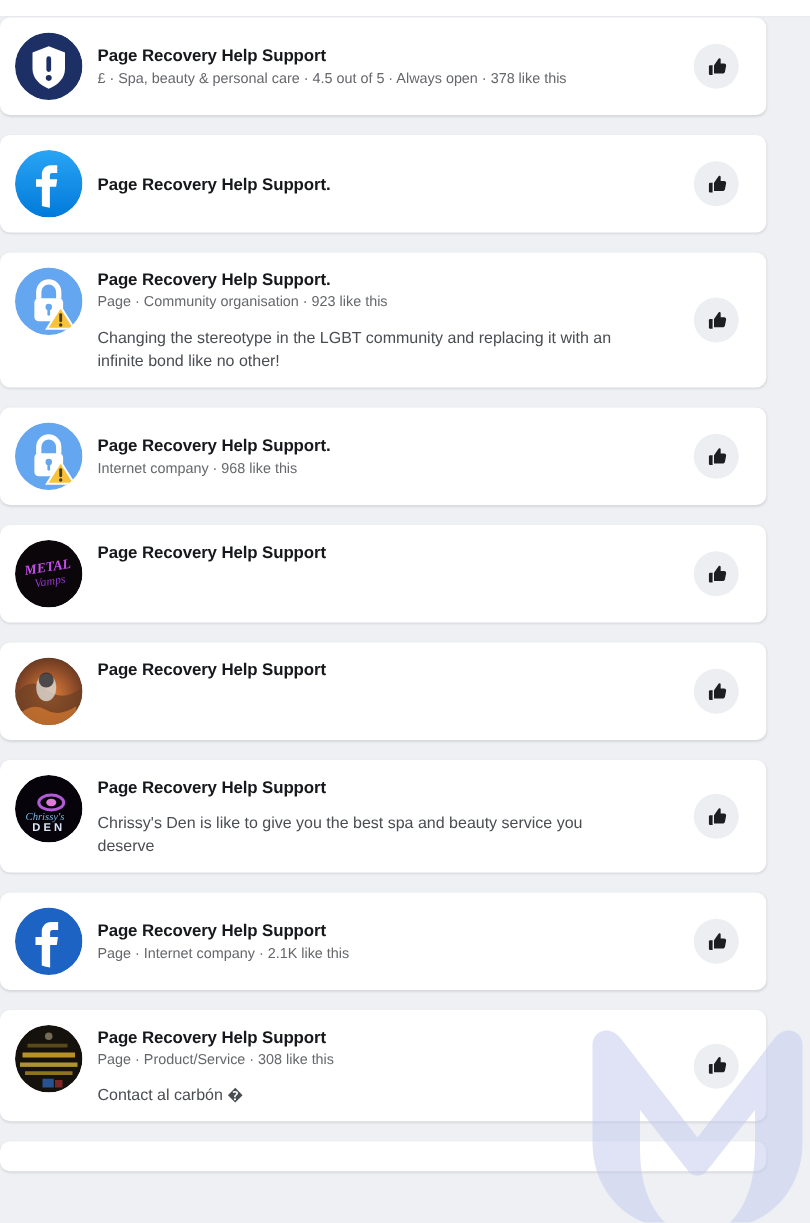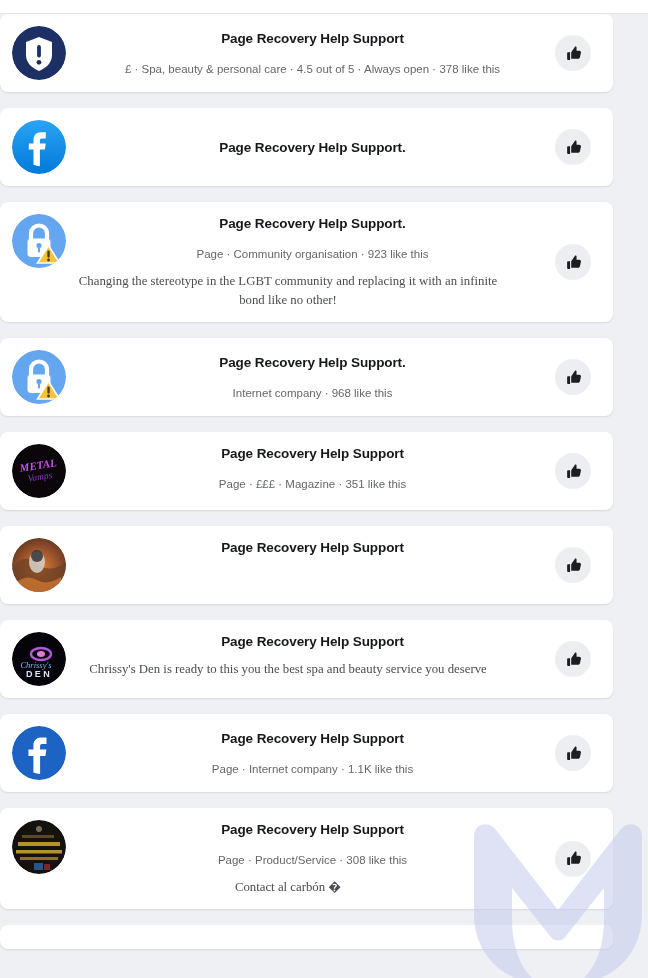--- a/index.html
+++ b/index.html
@@ -89,44 +89,42 @@
     position: relative;
     background: #dfe3e8;
   }
   .avatar svg { display: block; width: 54px; height: 54px; }
 
   .card-body {
     flex: 1 1 auto;
     min-width: 0;
     padding-right: 8px;
     padding-top: 1px;
-    text-align: center;
   }
   .page-title {
     font-size: 13.5px;
     font-weight: bold;
     color: #16181c;
     line-height: 17px;
     letter-spacing: -0.1px;
     white-space: nowrap;
   }
   .page-meta {
     font-size: 11.5px;
     color: #65676b;
     line-height: 16px;
-    margin-top: 14px;
+    margin-top: 2px;
     white-space: nowrap;
   }
   .page-desc {
     font-size: 12.8px;
     color: #4a4d52;
     line-height: 19px;
     margin-top: 10px;
     max-width: 420px;
-    font-family: Liberation Serif, serif;
   }
 
   .like-btn {
     flex: 0 0 auto;
     width: 36px;
     height: 36px;
     border-radius: 50%;
     background: #eceef1;
     display: flex;
     align-items: center;
@@ -294,21 +292,20 @@
         <circle cx="27" cy="27" r="27" fill="#0a0609"></circle>
         <g transform="rotate(-9 27 27)">
           <text x="27" y="25" text-anchor="middle" font-family="Liberation Serif, serif" font-size="11" font-weight="bold" font-style="italic" fill="#c94df0">METAL</text>
           <text x="27" y="36" text-anchor="middle" font-family="Liberation Serif, serif" font-size="9.5" font-style="italic" fill="#8e36c9">Vamps</text>
         </g>
       </svg>
           </div>
         </div>
         <div class="card-body">
           <div class="page-title">Page Recovery Help Support</div>
-          <div class="page-meta">Page · £££ · Magazine · 351 like this</div>
         </div>
         <button class="like-btn" aria-label="Like">
           <svg viewBox="0 0 20 20">
   <path d="M4.3 8.6h2.1v8.2H4.3a1 1 0 0 1-1-1V9.6a1 1 0 0 1 1-1z" fill="#1c1e21"></path>
   <path d="M7.6 8.6 11.4 3.2c.5-.8 1.8-.5 1.8.6v3.3h2.9c1.1 0 1.9 1 1.7 2l-1 4.9c-.2.9-1 1.6-1.9 1.6H7.6z" fill="#1c1e21"></path>
 </svg>
         </button>
       </div>
       <div class="card">
         <div class="avatar-wrap">
@@ -346,41 +343,41 @@
         <circle cx="27" cy="27" r="27" fill="#06040a"></circle>
         <ellipse cx="29" cy="22" rx="10" ry="6" fill="none" stroke="#b05ad6" stroke-width="2.4"></ellipse>
         <ellipse cx="29" cy="22" rx="4" ry="3" fill="#e07ad8"></ellipse>
         <text x="24" y="36" text-anchor="middle" font-family="Liberation Serif, serif" font-size="8.5" font-style="italic" fill="#7ab8e6">Chrissy's</text>
         <text x="27" y="45" text-anchor="middle" font-family="Liberation Sans, sans-serif" font-size="9" font-weight="bold" letter-spacing="2.4" fill="#d8e6f5">DEN</text>
       </svg>
           </div>
         </div>
         <div class="card-body">
           <div class="page-title">Page Recovery Help Support</div>
-          <div class="page-desc">Chrissy's Den is ready to this you the best spa and beauty service you deserve</div>
+          <div class="page-desc">Chrissy's Den is like to give you the best spa and beauty service you deserve</div>
         </div>
         <button class="like-btn" aria-label="Like">
           <svg viewBox="0 0 20 20">
   <path d="M4.3 8.6h2.1v8.2H4.3a1 1 0 0 1-1-1V9.6a1 1 0 0 1 1-1z" fill="#1c1e21"></path>
   <path d="M7.6 8.6 11.4 3.2c.5-.8 1.8-.5 1.8.6v3.3h2.9c1.1 0 1.9 1 1.7 2l-1 4.9c-.2.9-1 1.6-1.9 1.6H7.6z" fill="#1c1e21"></path>
 </svg>
         </button>
       </div>
       <div class="card compact">
         <div class="avatar-wrap">
           <div class="avatar">
             <svg viewBox="0 0 54 54">
         <circle cx="27" cy="27" r="27" fill="#1c63c4"></circle>
         <path d="M34.5 18h-4.6c-1 0-1.8.9-1.8 1.9v3.6h6.3l-1 6.4h-5.3v18a27 27 0 0 1-6.7-1.5V29.9h-5v-6.4h5V19c0-4.1 3.3-7.5 7.4-7.5h5.7z" fill="#ffffff"></path>
       </svg>
           </div>
         </div>
         <div class="card-body">
           <div class="page-title">Page Recovery Help Support</div>
-          <div class="page-meta">Page · Internet company · 1.1K like this</div>
+          <div class="page-meta">Page · Internet company · 2.1K like this</div>
         </div>
         <button class="like-btn" aria-label="Like">
           <svg viewBox="0 0 20 20">
   <path d="M4.3 8.6h2.1v8.2H4.3a1 1 0 0 1-1-1V9.6a1 1 0 0 1 1-1z" fill="#1c1e21"></path>
   <path d="M7.6 8.6 11.4 3.2c.5-.8 1.8-.5 1.8.6v3.3h2.9c1.1 0 1.9 1 1.7 2l-1 4.9c-.2.9-1 1.6-1.9 1.6H7.6z" fill="#1c1e21"></path>
 </svg>
         </button>
       </div>
       <div class="card">
         <div class="avatar-wrap">

